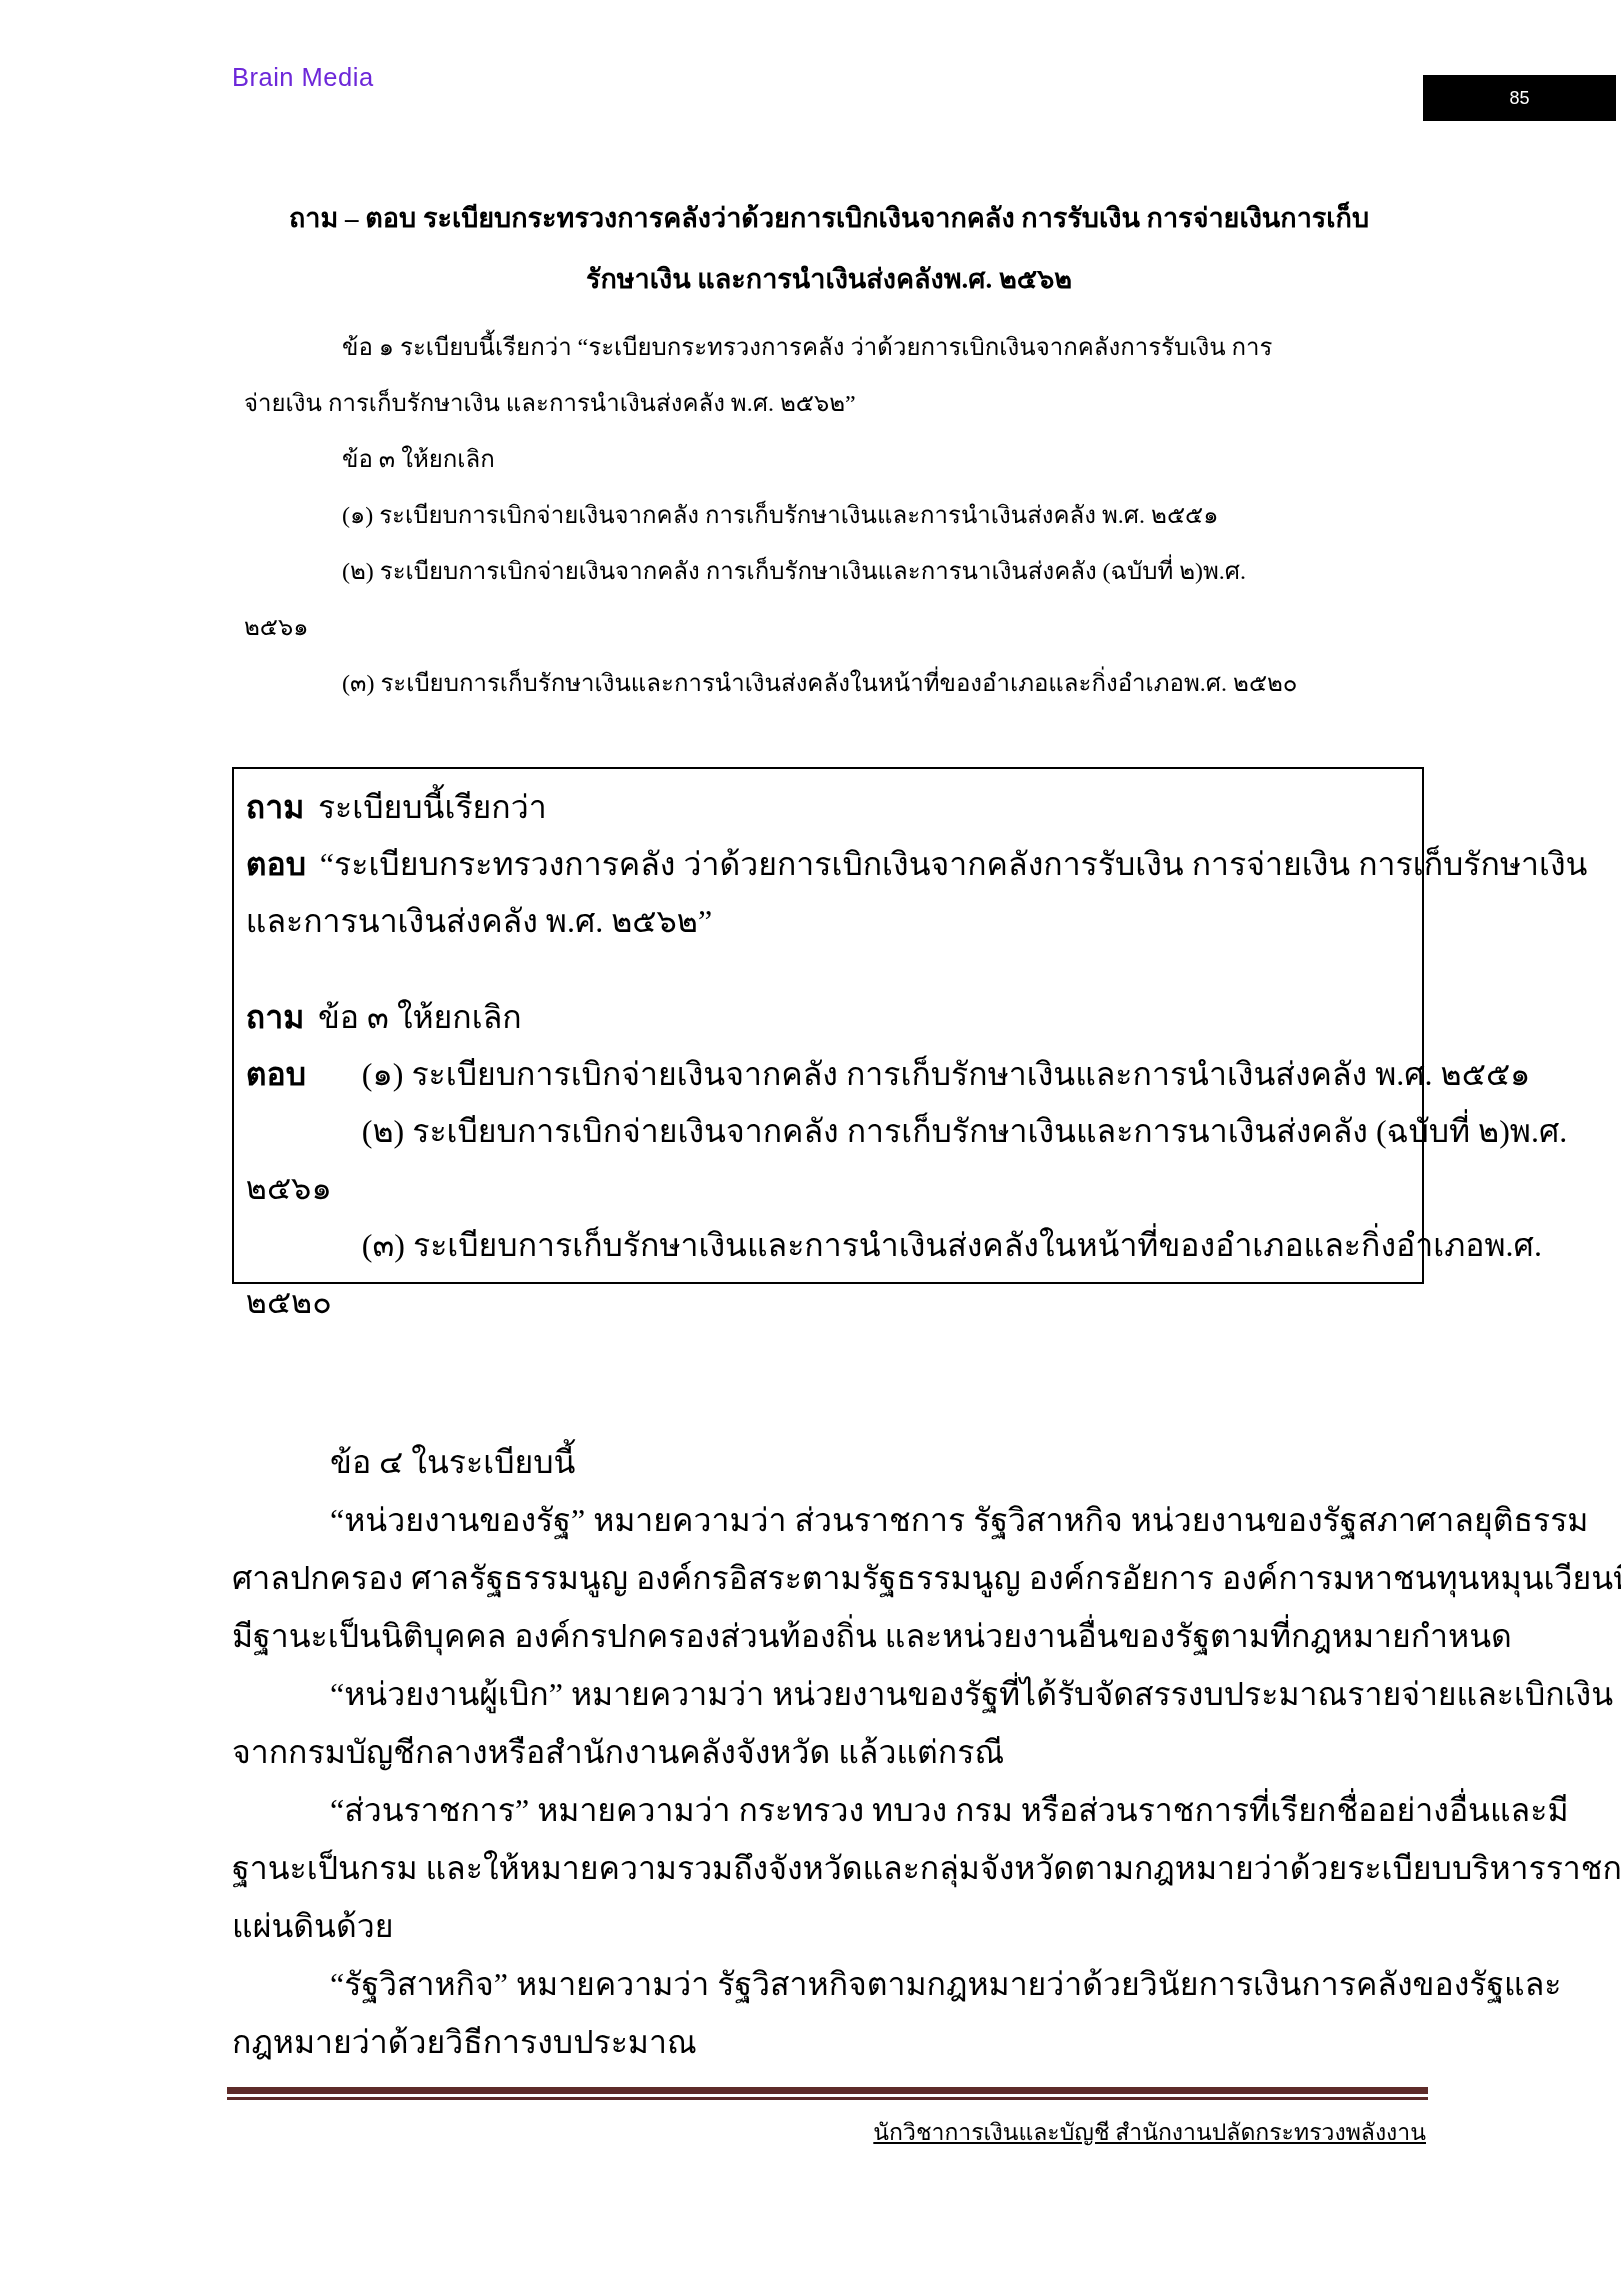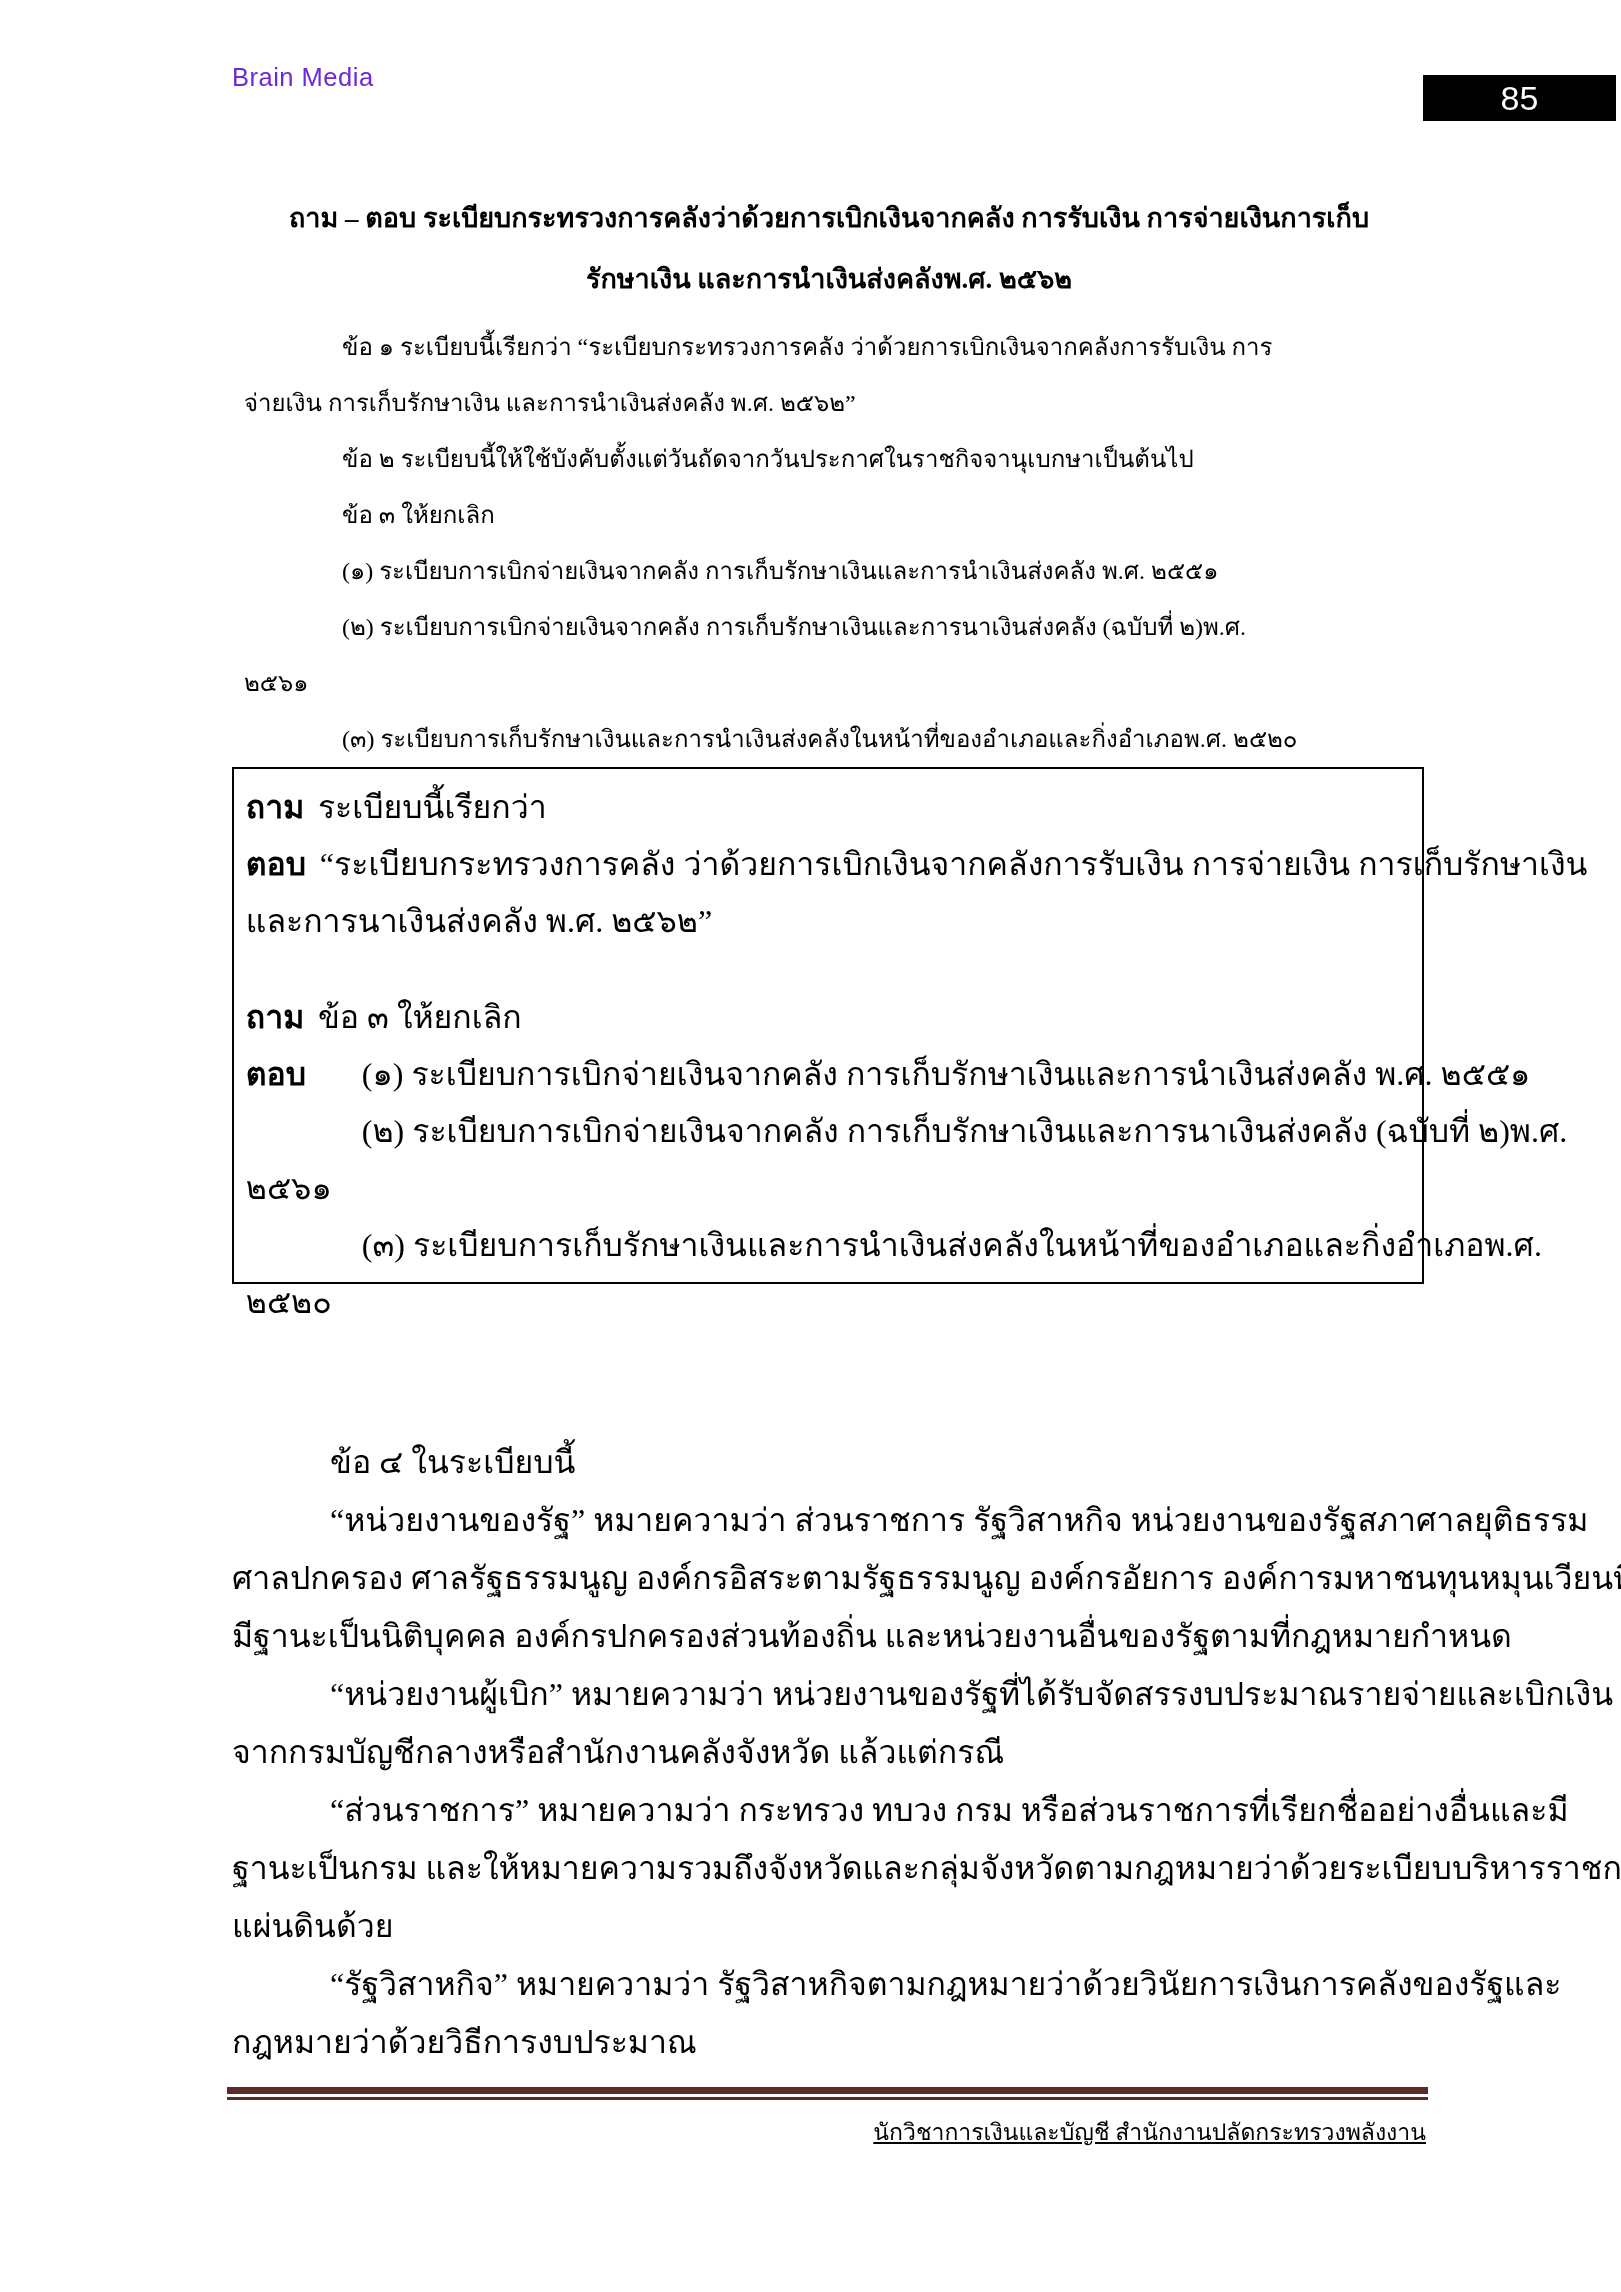--- a/index.html
+++ b/index.html
@@ -26,21 +26,21 @@
   .pagenum-box {
     position: absolute;
     left: 1423px; top: 75px;
     width: 193px; height: 46px;
     background: #000000;
     display: flex; align-items: center; justify-content: center;
   }
   .pagenum-box span {
     color: #ffffff;
     font-family: "Liberation Sans", "DejaVu Sans", sans-serif;
-    font-size: 34px;
+    font-size: 18px;
   }
   
   .doc-title {
     position: absolute;
     left: 232px; top: 188px;
     width: 1194px;
     text-align: center;
     font-size: 27px;
     font-weight: bold;
     line-height: 61px;
@@ -110,21 +110,20 @@
   </div>
 
   <div class="doc-title">
     <div class="ln">ถาม – ตอบ ระเบียบกระทรวงการคลังว่าด้วยการเบิกเงินจากคลัง การรับเงิน การจ่ายเงินการเก็บ</div>
     <div class="ln">รักษาเงิน และการนำเงินส่งคลังพ.ศ. ๒๕๖๒</div>
   </div>
 
   <div class="body-top">
     <div class="ln ind">ข้อ ๑ ระเบียบนี้เรียกว่า “ระเบียบกระทรวงการคลัง ว่าด้วยการเบิกเงินจากคลังการรับเงิน การ</div>
     <div class="ln">จ่ายเงิน การเก็บรักษาเงิน และการนำเงินส่งคลัง พ.ศ. ๒๕๖๒”</div>
-    <div class="ln ind">ข้อ ๒ ระเบียบนี้ให้ใช้บังคับตั้งแต่วันถัดจากวันประกาศในราชกิจจานุเบกษาเป็นต้นไป</div>
     <div class="ln ind">ข้อ ๓ ให้ยกเลิก</div>
     <div class="ln ind">(๑) ระเบียบการเบิกจ่ายเงินจากคลัง การเก็บรักษาเงินและการนำเงินส่งคลัง พ.ศ. ๒๕๕๑</div>
     <div class="ln ind">(๒) ระเบียบการเบิกจ่ายเงินจากคลัง การเก็บรักษาเงินและการนาเงินส่งคลัง (ฉบับที่ ๒)พ.ศ.</div>
     <div class="ln">๒๕๖๑</div>
     <div class="ln ind">(๓) ระเบียบการเก็บรักษาเงินและการนำเงินส่งคลังในหน้าที่ของอำเภอและกิ่งอำเภอพ.ศ. ๒๕๒๐</div>
   </div>
 
   <div class="qa-box">
     <div class="ln">
       <span class="lbl">ถาม</span><span>ระเบียบนี้เรียกว่า</span>

